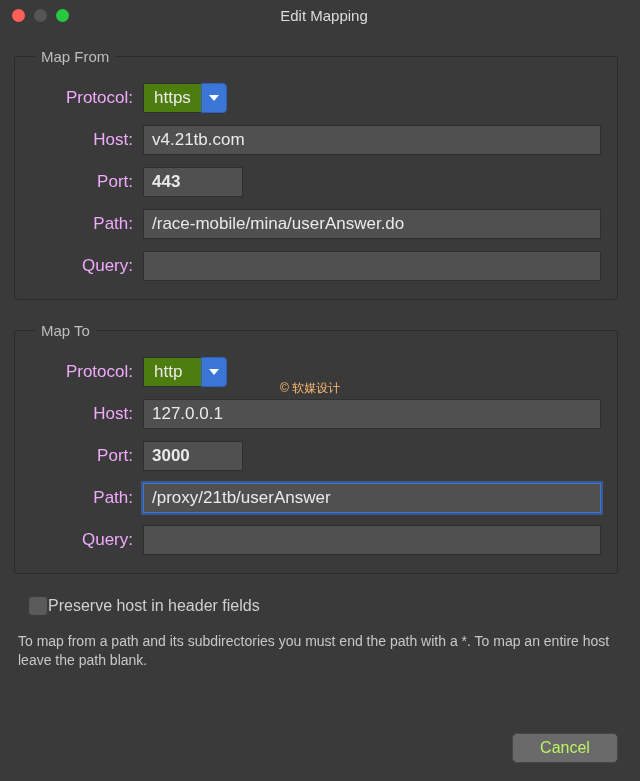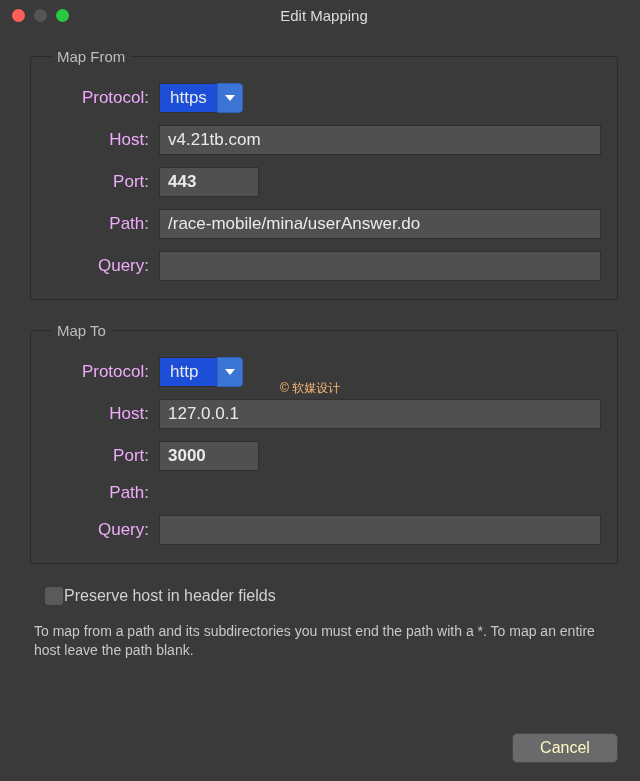--- a/index.html
+++ b/index.html
@@ -33,21 +33,21 @@
   .dot.green { background: #28c840; }
   .title {
     position: absolute;
     left: 8px; right: 0;
     text-align: center;
     font-size: 15px;
     color: #dcdcdc;
     pointer-events: none;
   }
   .content {
-    padding: 8px 22px 0 30px;
+    padding: 8px 22px 0 14px;
   }
   fieldset.group {
     border: 1px solid #2a2a2a;
     border-radius: 3px;
     margin-top: 10px;
     padding: 14px 16px 18px 16px;
     background: #3a3a3a;
   }
   fieldset.group legend {
     padding: 0 6px;
@@ -88,21 +88,21 @@
   input.focused {
     border: 1px solid #3b75d6;
     box-shadow: 0 0 0 2px rgba(59,117,214,0.5);
   }
   .select {
     display: inline-flex;
     align-items: stretch;
     height: 30px;
   }
   .select-val {
-    background: #1d4ed8;
+    background: #4d7c0f;
     border: 1px solid #2f2f2f;
     border-right: none;
     color: #eaeaea;
     font-size: 17px;
     padding: 3px 10px;
     display: flex;
     align-items: center;
     min-width: 58px;
   }
   .select-btn {
@@ -152,21 +152,21 @@
     right: 22px;
     display: flex;
     gap: 14px;
   }
   .btn {
     min-width: 106px;
     height: 30px;
     background: #6a6a6a;
     border: 1px solid #474747;
     border-radius: 5px;
-    color: #fef9c3;
+    color: #bef264;
     font-size: 16px;
     display: flex;
     align-items: center;
     justify-content: center;
     cursor: default;
   }
 </style>
 </head>
 <body>
 
@@ -249,20 +249,23 @@
 
     <div class="row">
       <div class="label">Port:</div>
       <div class="field">
           <input type="text" class="short" value="3000" style="">
         </div>
     </div>
 
     <div class="row">
       <div class="label">Path:</div>
+      <div class="field">
+          <input type="text" class="focused" value="/proxy/21tb/userAnswer" style="">
+        </div>
     </div>
 
     <div class="row">
       <div class="label">Query:</div>
       <div class="field">
           <input type="text" value="" style="">
         </div>
     </div>
   </fieldset>
 

